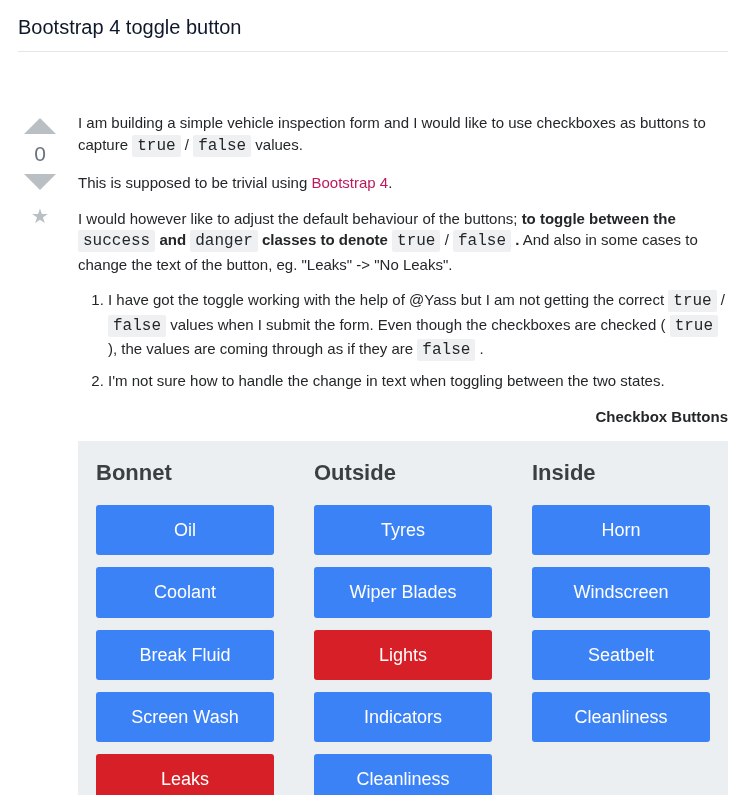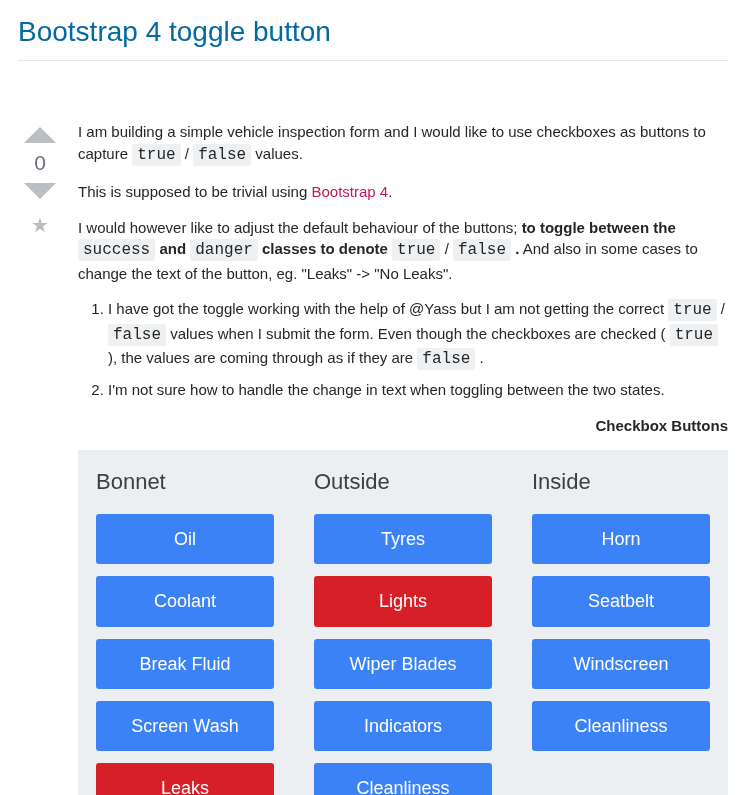--- a/index.html
+++ b/index.html
@@ -8,23 +8,23 @@
     padding: 0;
     font-family: -apple-system, BlinkMacSystemFont, "Segoe UI", Arial, sans-serif;
     color: #242729;
     background: #fff;
   }
   .page {
     width: 746px;
     padding: 12px 18px 18px 18px;
   }
   .question-title {
-    font-size: 28px;
+    font-size: 20px;
     font-weight: 400;
-    color: #0369a1;
+    color: #0f172a;
     margin: 4px 0 12px 0;
   }
   .title-divider {
     border: none;
     border-top: 1px solid #e4e6e8;
     margin: 0 0 60px 0;
   }
   .post-layout {
     display: flex;
     gap: 16px;
@@ -104,21 +104,21 @@
     display: flex;
     gap: 40px;
   }
   .demo-col {
     flex: 1;
     display: flex;
     flex-direction: column;
   }
   .demo-col-title {
     font-size: 22px;
-    font-weight: 400;
+    font-weight: 700;
     color: #3c3f41;
     margin: 0 0 16px 0;
   }
   .demo-btn {
     color: #fff;
     font-size: 18px;
     text-align: center;
     padding: 12px 8px;
     margin-bottom: 12px;
     border-radius: 3px;
@@ -174,29 +174,29 @@
           <div class="demo-col-title">Bonnet</div>
           <div class="demo-btn success">Oil</div>
           <div class="demo-btn success">Coolant</div>
           <div class="demo-btn success">Break Fluid</div>
           <div class="demo-btn success">Screen Wash</div>
           <div class="demo-btn danger">Leaks</div>
         </div>
         <div class="demo-col">
           <div class="demo-col-title">Outside</div>
           <div class="demo-btn success">Tyres</div>
+          <div class="demo-btn success">Wiper Blades</div>
           <div class="demo-btn danger">Lights</div>
-          <div class="demo-btn success">Wiper Blades</div>
           <div class="demo-btn success">Indicators</div>
           <div class="demo-btn success">Cleanliness</div>
         </div>
         <div class="demo-col">
           <div class="demo-col-title">Inside</div>
           <div class="demo-btn success">Horn</div>
+          <div class="demo-btn success">Windscreen</div>
           <div class="demo-btn success">Seatbelt</div>
-          <div class="demo-btn success">Windscreen</div>
           <div class="demo-btn success">Cleanliness</div>
         </div>
       </div>
 
     </div>
   </div>
 </div>
 
 </body></html>

